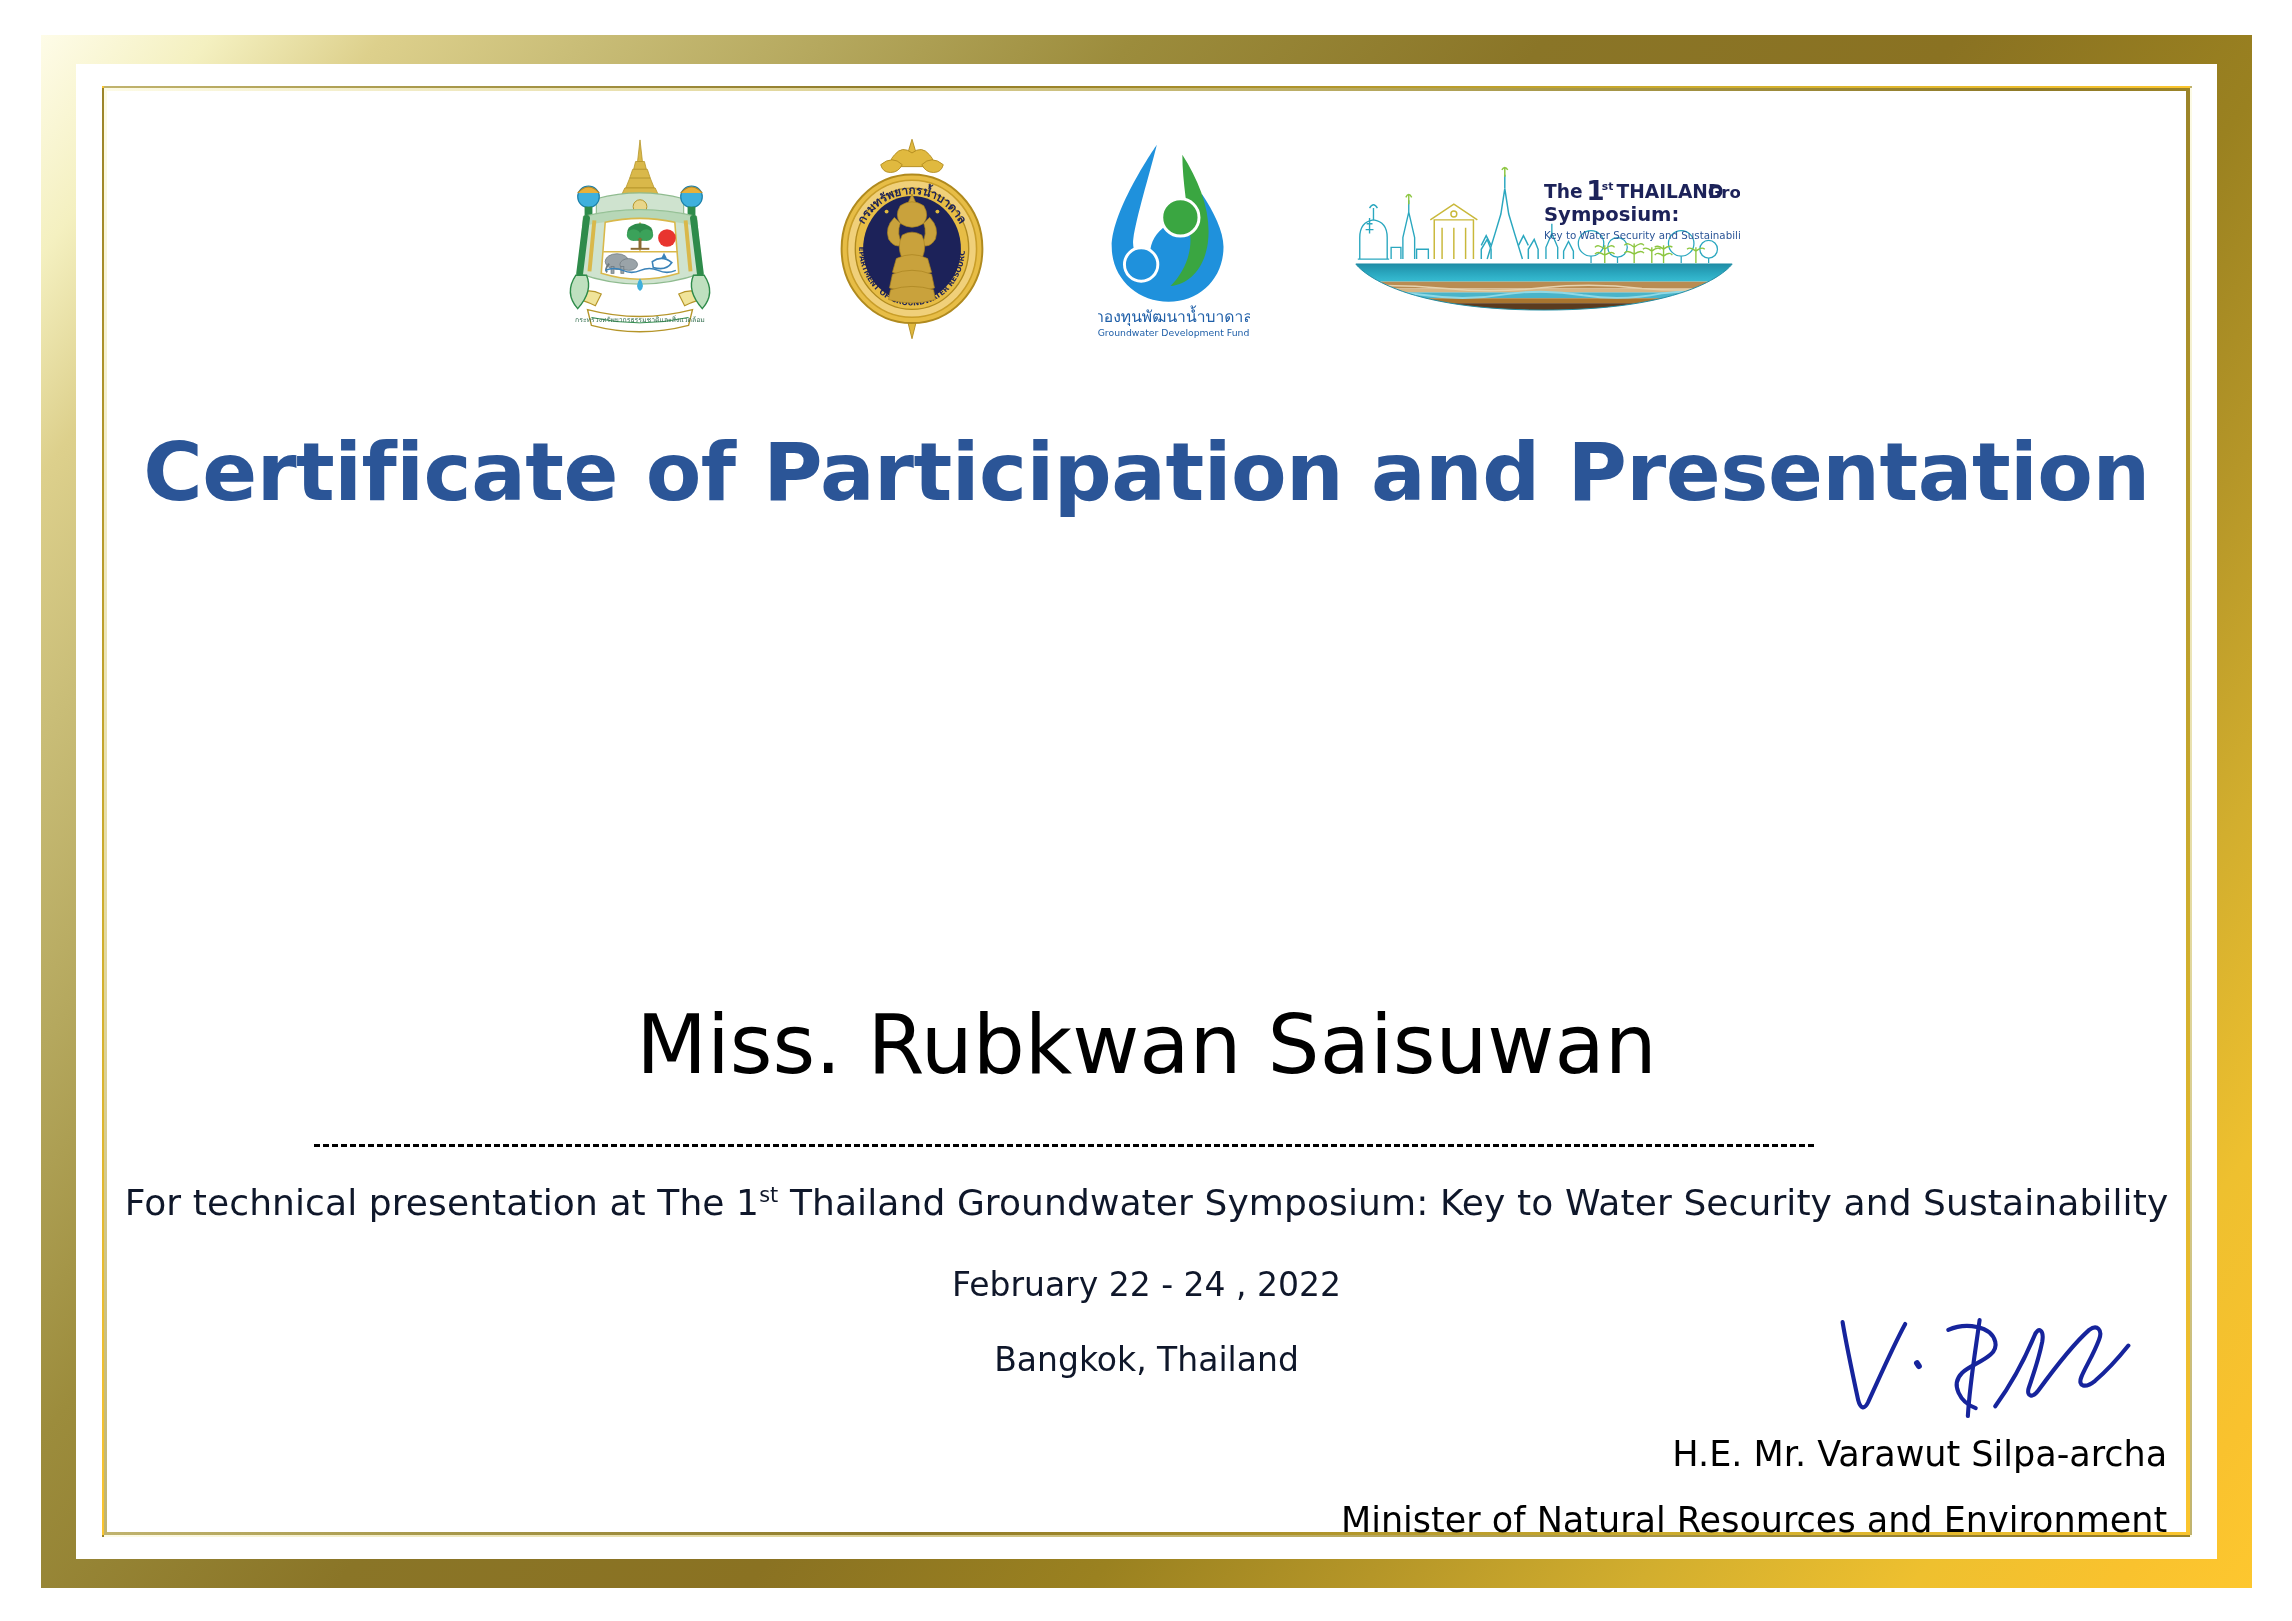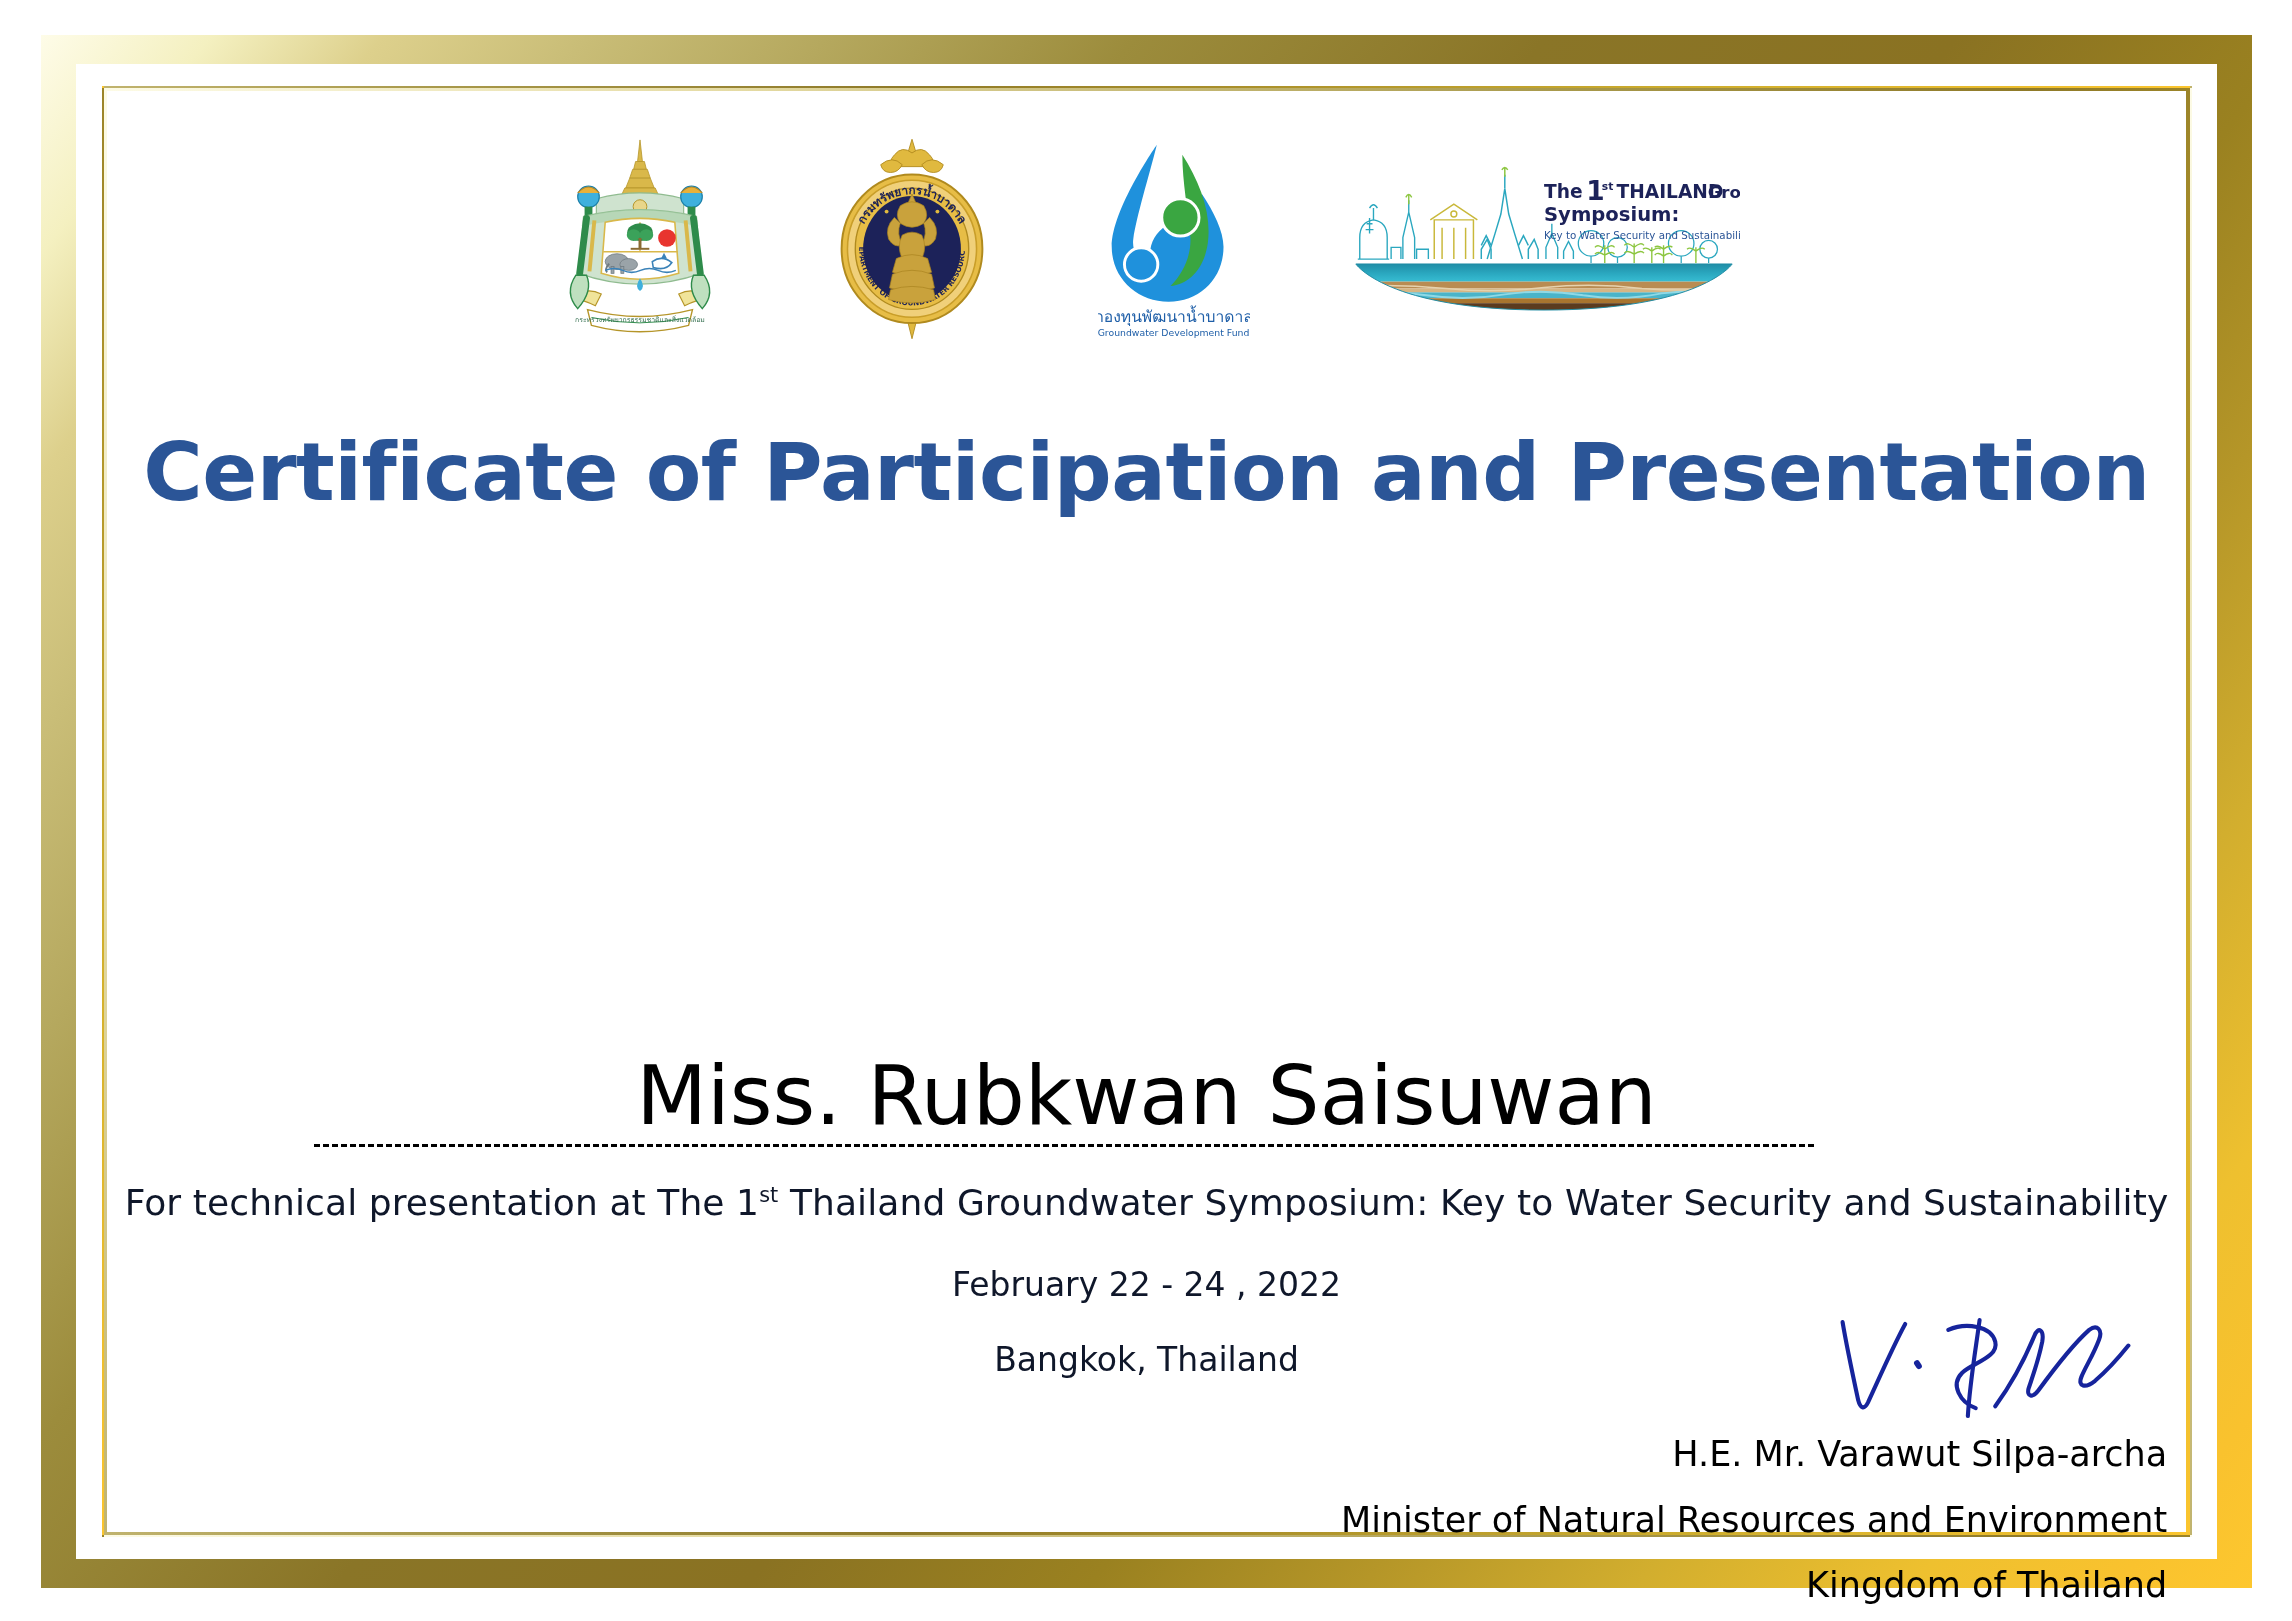--- a/index.html
+++ b/index.html
@@ -131,21 +131,21 @@
     text-align: center;
     font-size: 46px;
     font-weight: 400;
     color: #2b5597;
   }
 
   
   .recipient {
     position: absolute;
     left: 0;
-    top: 973px;
+    top: 922px;
     width: 100%;
     text-align: center;
     font-size: 82px;
     font-weight: 400;
     color: #000000;
     line-height: 1;
   }
   .rule {
     position: absolute;
     left: 196px;
@@ -498,18 +498,17 @@
         <g fill="none" stroke="#16249c" stroke-width="4.2" stroke-linecap="round" stroke-linejoin="round">
           <path d="M20 10 C 24 34, 30 62, 36 90 C 38 98, 42 100, 46 92 C 58 66, 72 34, 84 12"></path>
           <path d="M96 52 l2 3" stroke-width="6"></path>
           <path d="M128 18 C 146 10, 172 14, 176 30 C 180 46, 152 52, 142 62 C 130 74, 140 92, 156 98"></path>
           <path d="M160 8 C 156 38, 150 72, 148 106"></path>
           <path d="M176 96 C 192 74, 206 48, 216 24 C 220 14, 226 18, 224 30 C 220 50, 214 66, 210 78 C 208 86, 214 88, 220 80 C 236 58, 254 34, 272 18 C 280 12, 286 18, 282 28 C 276 44, 268 56, 264 66 C 260 76, 268 78, 278 70 C 292 58, 304 44, 312 34"></path>
         </g>
       </svg>
       <div class="sig-name">H.E. Mr. Varawut Silpa-archa</div>
       <div class="sig-role">Minister of Natural Resources and Environment</div>
-      <div class="sig-country">Kingdom of Thailand</div>
     </div>
 
   </div>
 </div>
 
 
 </body></html>

